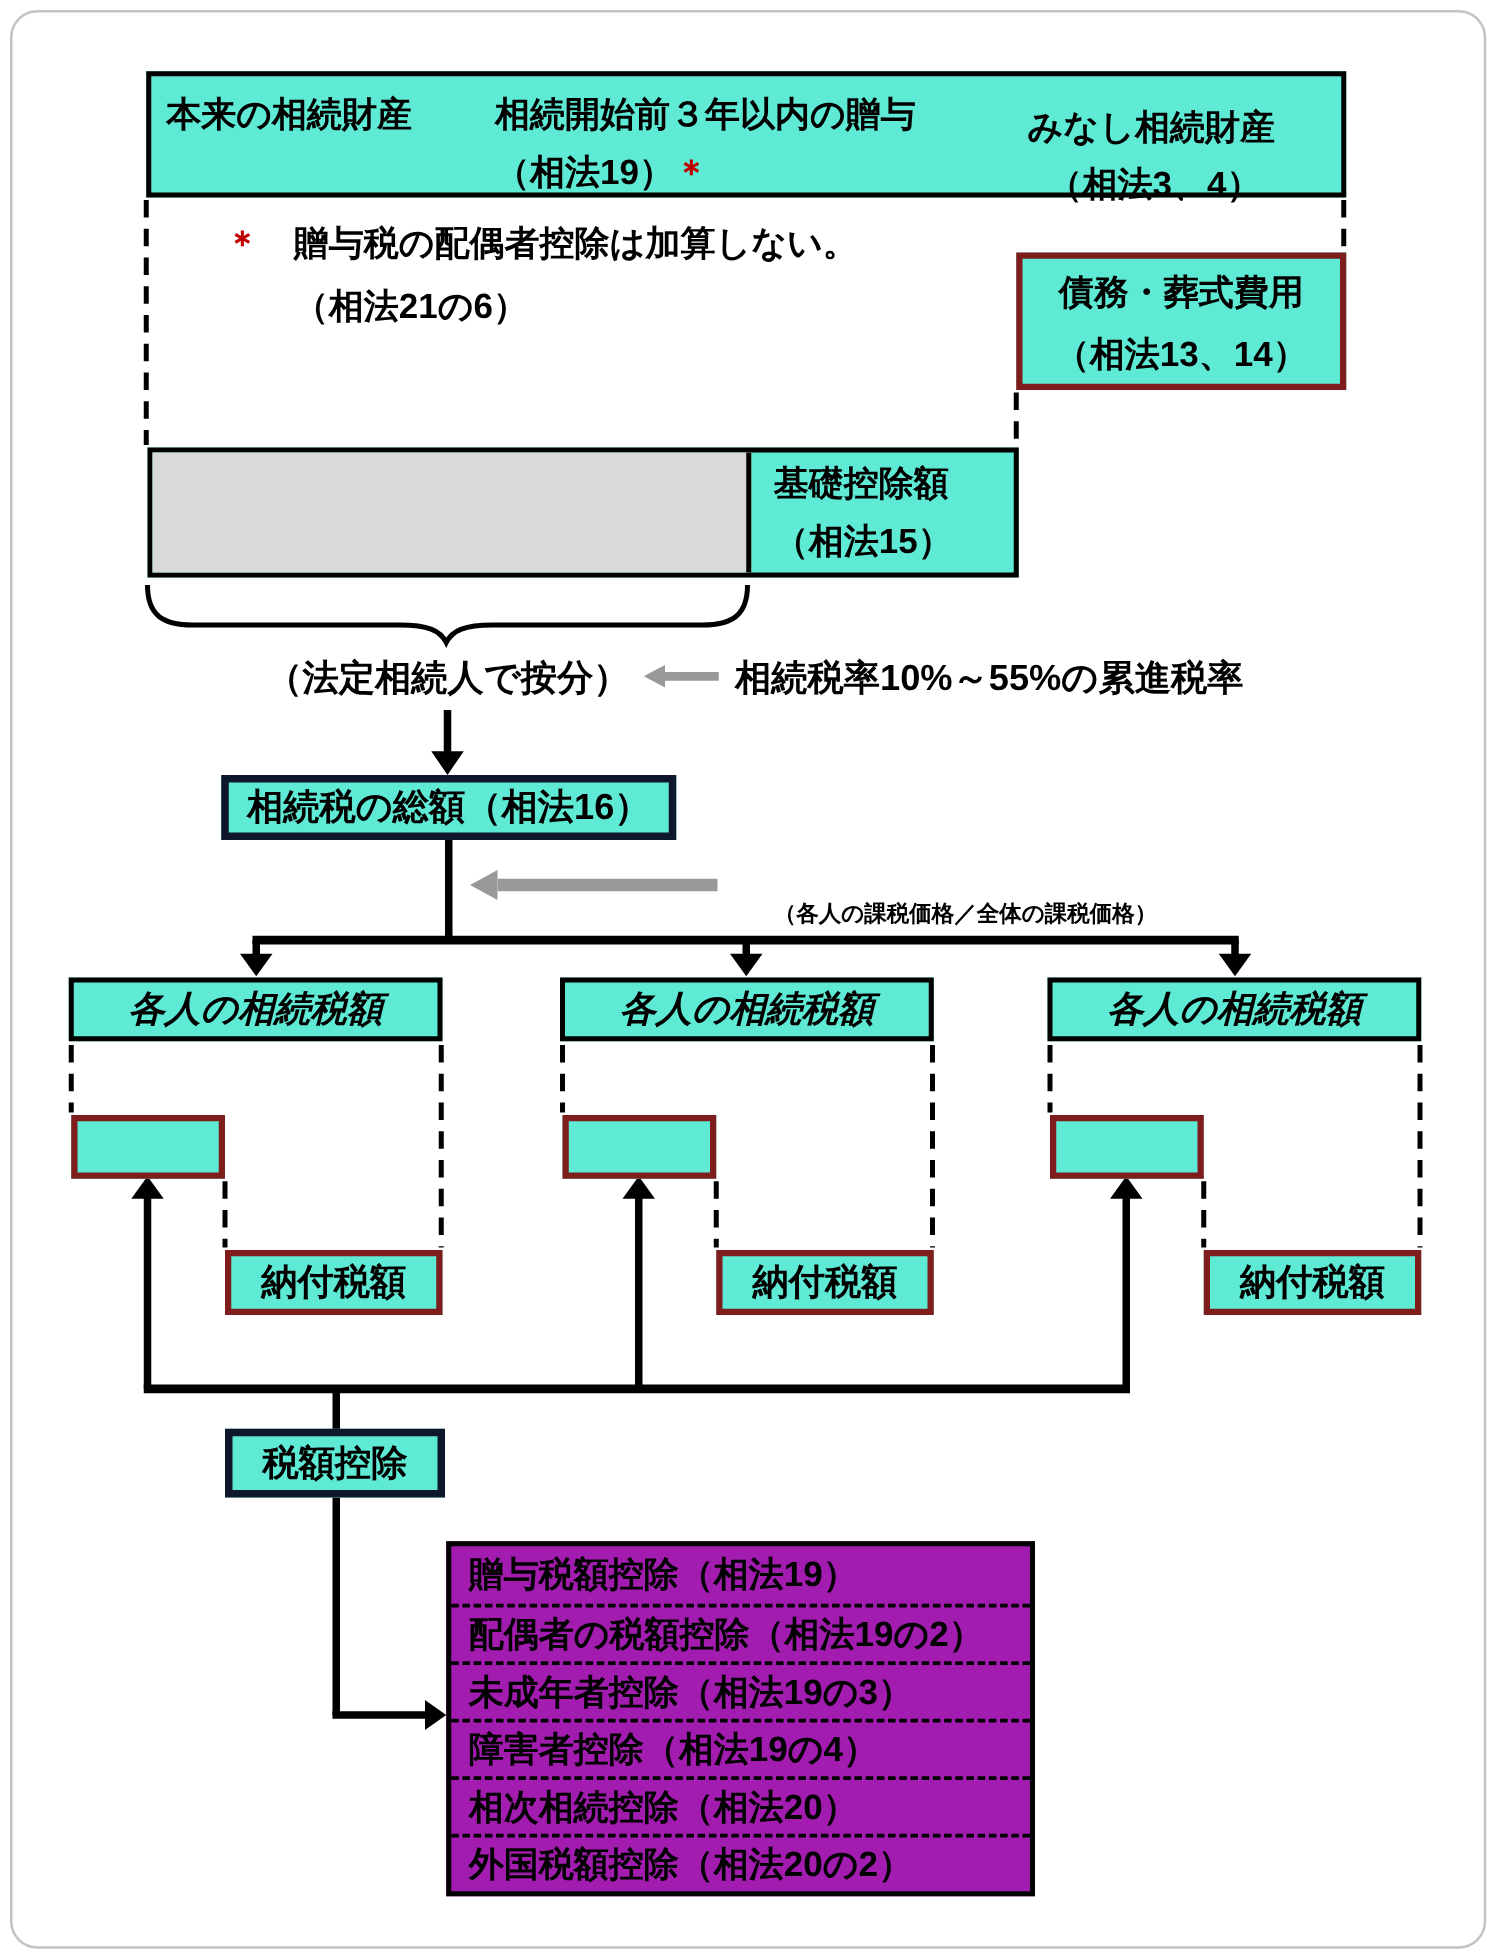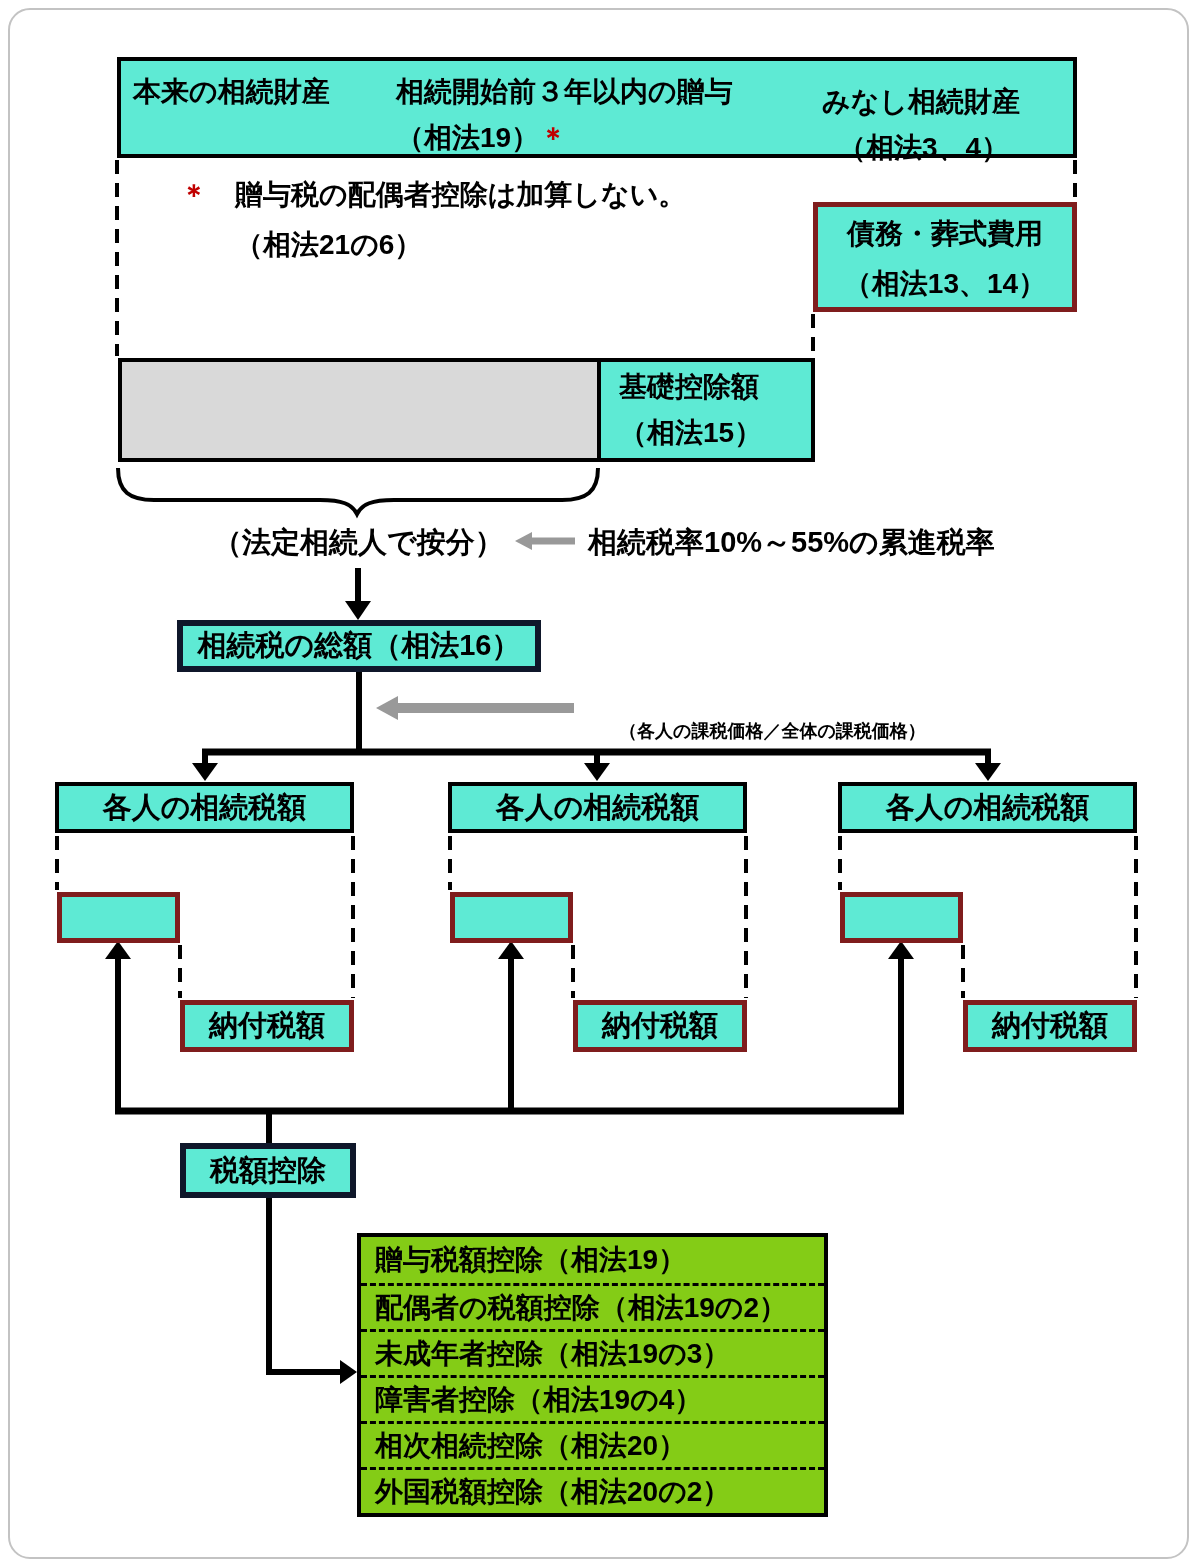--- a/index.html
+++ b/index.html
@@ -29,21 +29,21 @@
   #debt-box{left:813px;top:202px;width:264px;height:110px;text-align:center;font-size:28px;line-height:50px;padding-top:2px;}
   
   #bar{left:118px;top:358px;width:697px;height:104px;}
   #bar-gray{position:absolute;left:0;top:0;width:475px;height:96px;background:#d9d9d9;border-right:4px solid #000;}
   #basic-box-text{position:absolute;left:497px;top:2px;font-size:28px;line-height:46px;}
   
   #division-label{left:213px;top:523px;font-size:29px;}
   #rate-label{left:588px;top:523px;font-size:29px;}
   #alloc-label{left:619px;top:691px;font-size:18px;margin-top:28px;}
   #total-box{left:177px;top:620px;width:364px;height:52px;font-size:29px;}
-  .ind-box{top:782px;width:299px;height:51px;font-size:29px;}
+  .ind-box{top:782px;width:299px;height:51px;font-size:29px;font-style:italic;}
   .small-box{top:892px;width:123px;height:51px;}
   .pay-box{top:1000px;width:174px;height:52px;font-size:29px;}
   #credit-box{left:180px;top:1143px;width:176px;height:55px;font-size:29px;}
   
   #deduction-box{left:357px;top:1233px;width:471px;height:284px;border:4px solid #000;box-sizing:border-box;}
   .ded-row{height:46px;display:flex;align-items:center;padding-left:14px;font-size:28px;box-sizing:border-box;}
   .ded-row + .ded-row{border-top:3px dashed #000;}
 </style>
 </head>
 <body>
@@ -157,21 +157,21 @@
   <div class="box b4 center ind-box" style="left:448px;">各人の相続税額</div>
   <div class="box b5 small-box" style="left:450px;"></div>
   <div class="box b5 center pay-box" style="left:573px;">納付税額</div>
 
   <div class="box b4 center ind-box" style="left:838px;">各人の相続税額</div>
   <div class="box b5 small-box" style="left:840px;"></div>
   <div class="box b5 center pay-box" style="left:963px;">納付税額</div>
 
   <div id="credit-box" class="box b6 center">税額控除</div>
 
-  <div id="deduction-box" class="abs" style="background:#84cc16;">
+  <div id="deduction-box" class="abs" style="background:#a21caf;">
     <div class="ded-row">贈与税額控除（相法19）</div>
     <div class="ded-row">配偶者の税額控除（相法19の2）</div>
     <div class="ded-row">未成年者控除（相法19の3）</div>
     <div class="ded-row">障害者控除（相法19の4）</div>
     <div class="ded-row">相次相続控除（相法20）</div>
     <div class="ded-row">外国税額控除（相法20の2）</div>
   </div>
 </div>
 
 </body></html>

